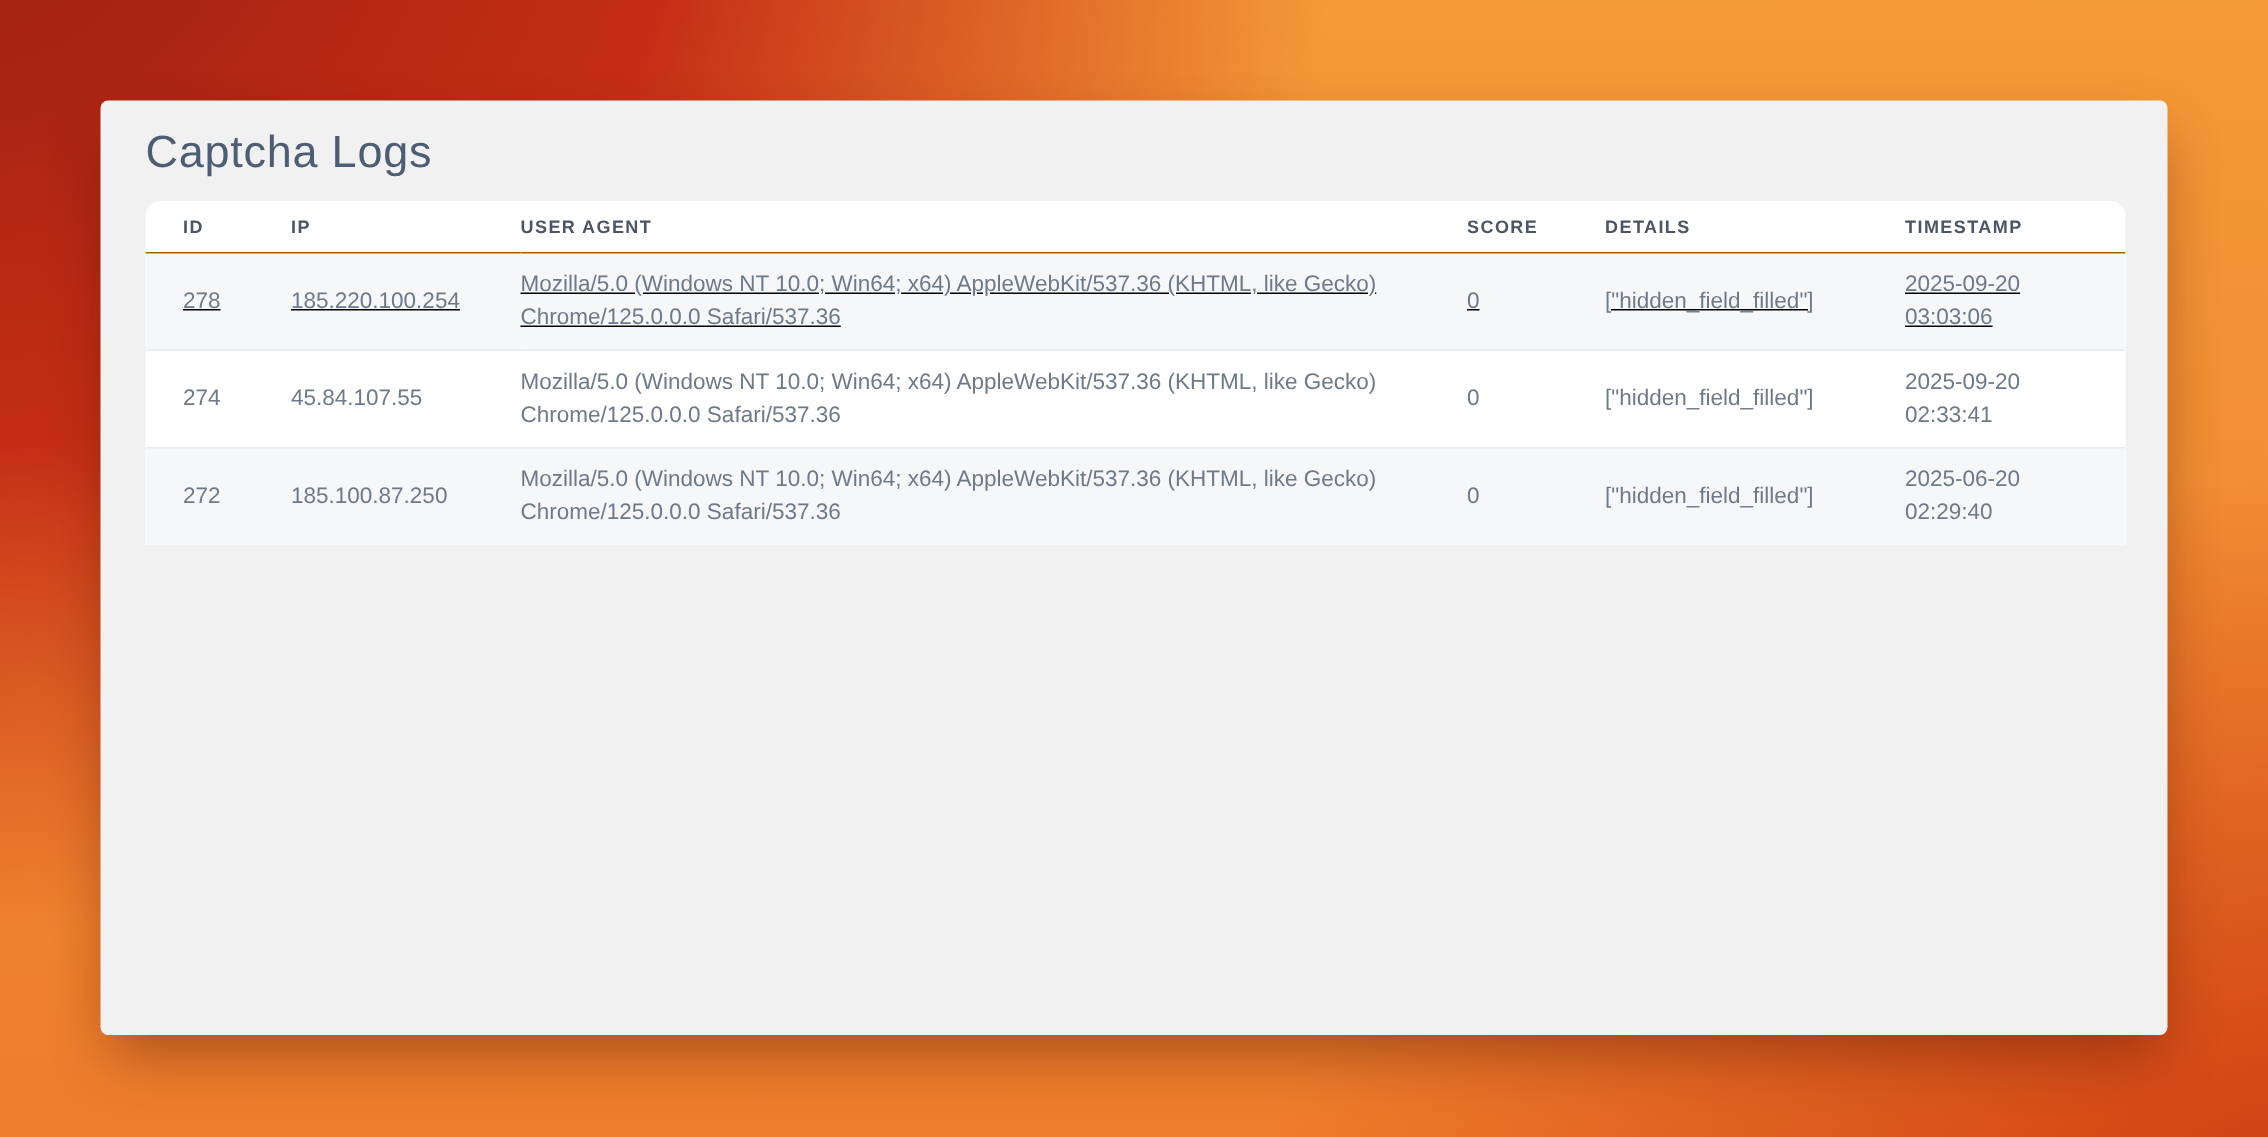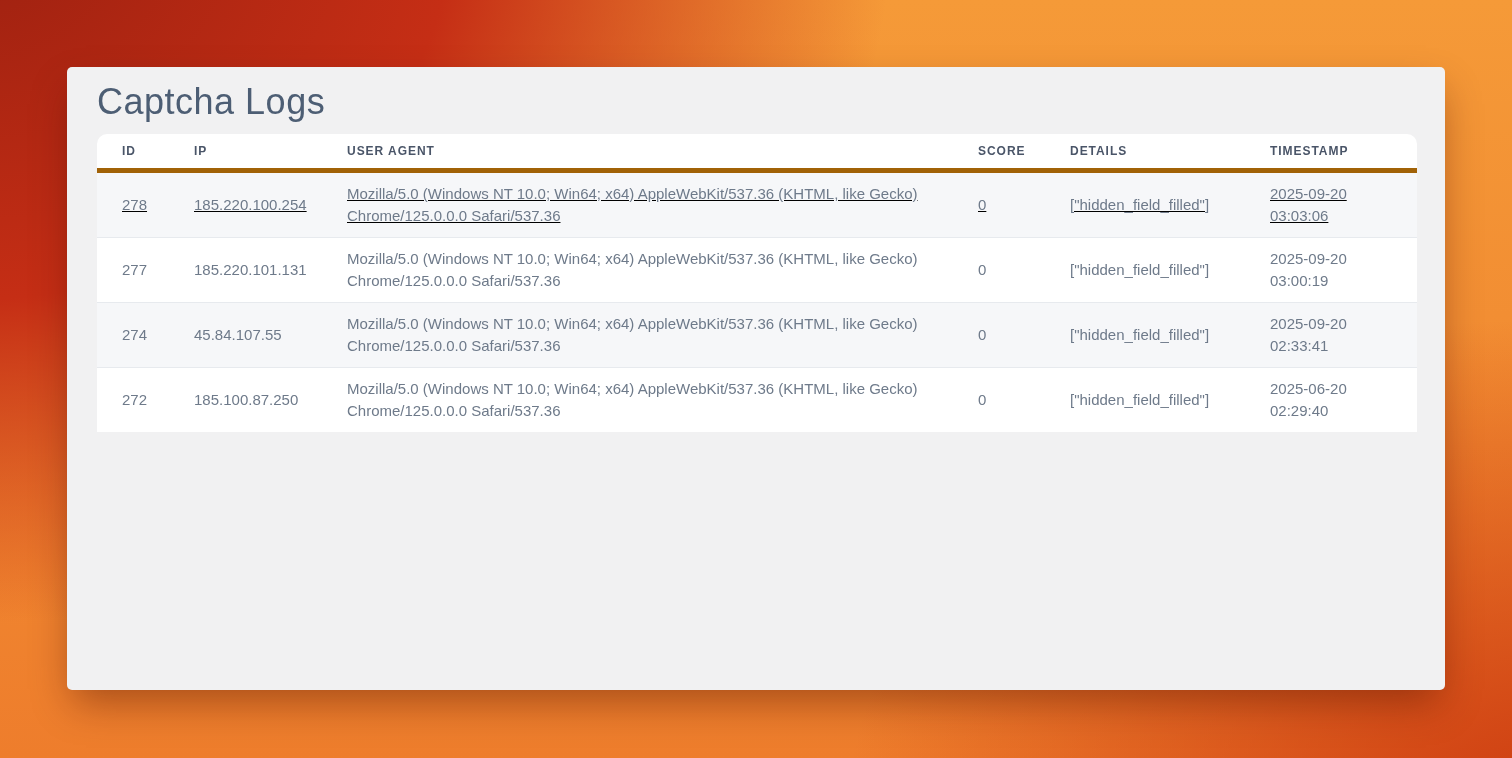--- a/index.html
+++ b/index.html
@@ -30,21 +30,21 @@
     background: #f1f1f2;
     border-radius: 5px;
     box-shadow: 0 18px 38px -6px rgba(80, 15, 0, 0.45);
     padding: 0 28px 0 30px;
     box-sizing: border-box;
     overflow: hidden;
   }
 
   .title {
     margin: 16px 0 13px 0;
-    font-size: 36px;
+    font-size: 30px;
     line-height: 38px;
     font-weight: 500;
     letter-spacing: 0.5px;
     color: #4d5e74;
   }
 
   .table-wrap {
     background: #ffffff;
     border-radius: 10px 10px 0 0;
     overflow: hidden;
@@ -65,21 +65,21 @@
 
   th, td { text-align: left; vertical-align: middle; }
 
   thead th {
     height: 34px;
     font-size: 12px;
     font-weight: 700;
     letter-spacing: 0.08em;
     color: #4a5568;
     padding: 0 24px 0 0;
-    border-bottom: 5px solid #a16207;
+    border-bottom: 1px solid #a16207;
     white-space: nowrap;
   }
 
   tbody td {
     font-size: 15px;
     line-height: 22px;
     color: #6e7a8a;
     padding: 10px 24px 10px 0;
     height: 44px;
     box-sizing: content-box;
@@ -122,28 +122,20 @@
         <tbody>
             <tr>
               <td>278</td>
               <td>185.220.100.254</td>
               <td>Mozilla/5.0 (Windows NT 10.0; Win64; x64) AppleWebKit/537.36 (KHTML, like Gecko) Chrome/125.0.0.0 Safari/537.36</td>
               <td>0</td>
               <td>["hidden_field_filled"]</td>
               <td>2025-09-20 03:03:06</td>
             </tr>
             <tr>
-              <td>277</td>
-              <td>185.220.101.131</td>
-              <td>Mozilla/5.0 (Windows NT 10.0; Win64; x64) AppleWebKit/537.36 (KHTML, like Gecko) Chrome/125.0.0.0 Safari/537.36</td>
-              <td>0</td>
-              <td>["hidden_field_filled"]</td>
-              <td>2025-09-20 03:00:19</td>
-            </tr>
-            <tr>
               <td>274</td>
               <td>45.84.107.55</td>
               <td>Mozilla/5.0 (Windows NT 10.0; Win64; x64) AppleWebKit/537.36 (KHTML, like Gecko) Chrome/125.0.0.0 Safari/537.36</td>
               <td>0</td>
               <td>["hidden_field_filled"]</td>
               <td>2025-09-20 02:33:41</td>
             </tr>
             <tr>
               <td>272</td>
               <td>185.100.87.250</td>

